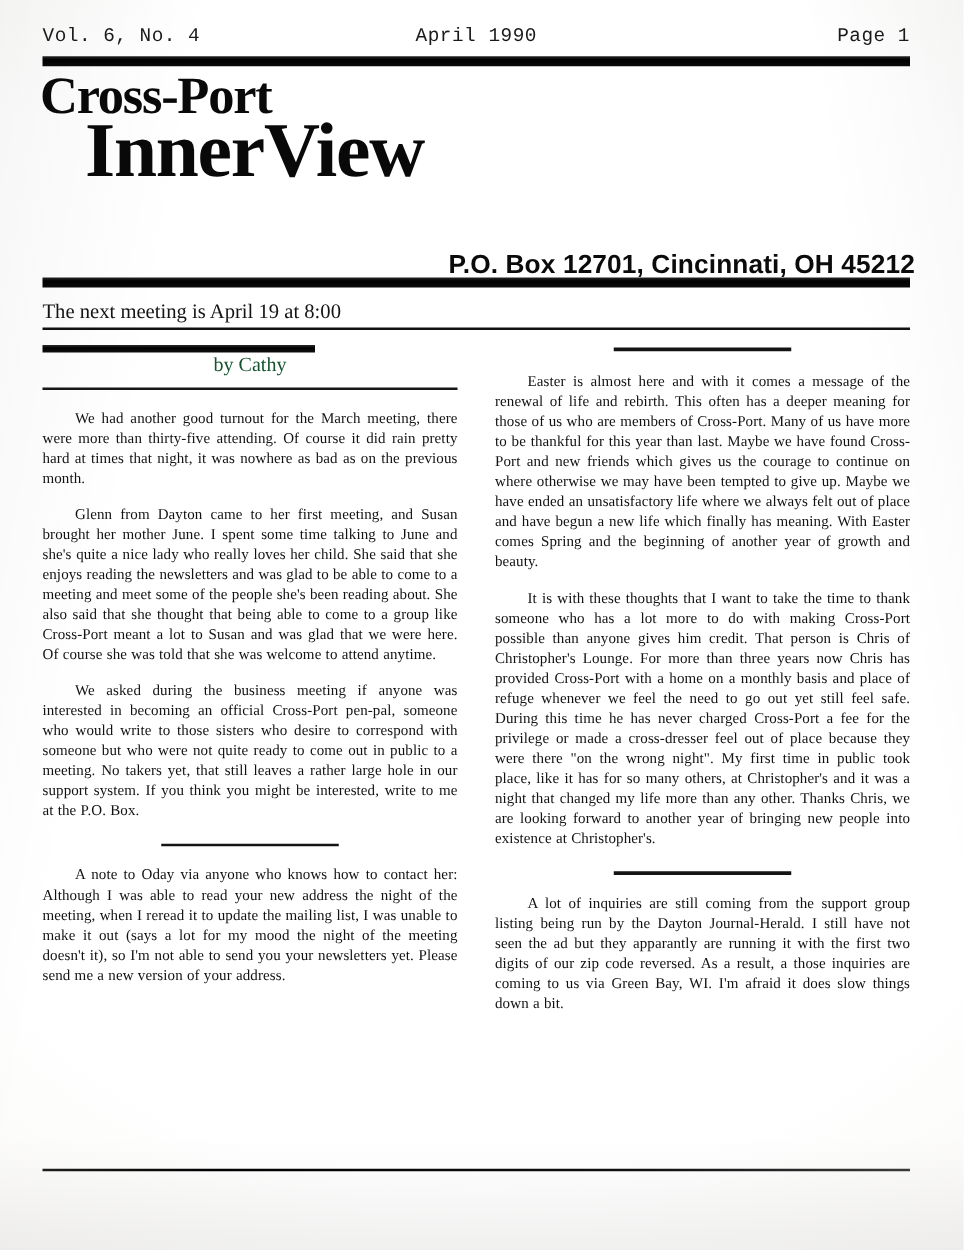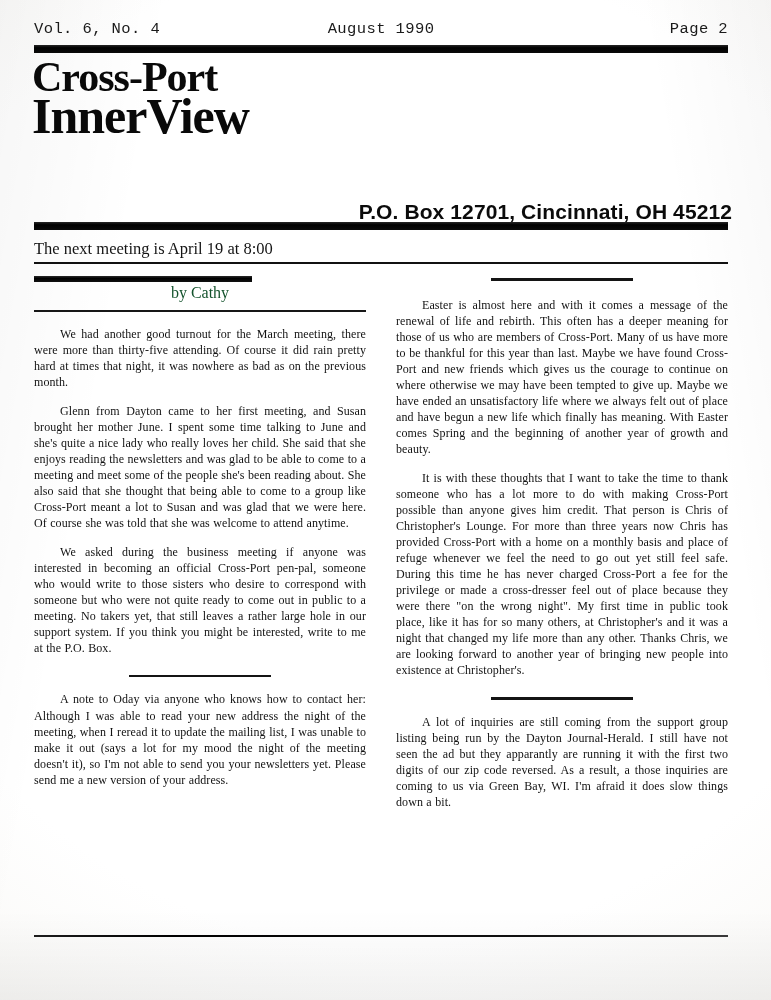--- a/index.html
+++ b/index.html
@@ -88,21 +88,21 @@
     width: 700px;
   }
   .mast-line {
     font-family: "Liberation Serif", "DejaVu Serif", serif;
     font-weight: 700;
     color: #090909;
     line-height: 0.93;
     letter-spacing: -1px;
   }
   .mast-line.l1 { font-size: 42px; }
-  .mast-line.l2 { font-size: 50px; margin-top: -4px; }
+  .mast-line.l2 { font-size: 62px; margin-top: -4px; margin-left: 36px; }
 
   .mast-address {
     position: absolute;
     left: 0; top: 142px;
     width: 700px;
     text-align: right;
     font-family: "Liberation Sans", sans-serif;
     font-weight: 700;
     font-size: 21px;
     letter-spacing: 0.1px;
@@ -188,22 +188,22 @@
 </style>
 </head>
 <body>
 
 <div class="page"></div>
 
 <div class="sheet">
 
   <div class="folio">
     <span>Vol. 6, No. 4</span>
-    <span class="mid">August 1990</span>
-    <span>Page 2</span>
+    <span class="mid">April 1990</span>
+    <span>Page 1</span>
   </div>
 
   <div class="rule-thick r1"></div>
 
   <div class="masthead">
     <div class="mast-line l1">Cross-Port</div>
     <div class="mast-line l2">InnerView</div>
     <div class="mast-address">P.O. Box 12701, Cincinnati, OH  45212</div>
   </div>
 

